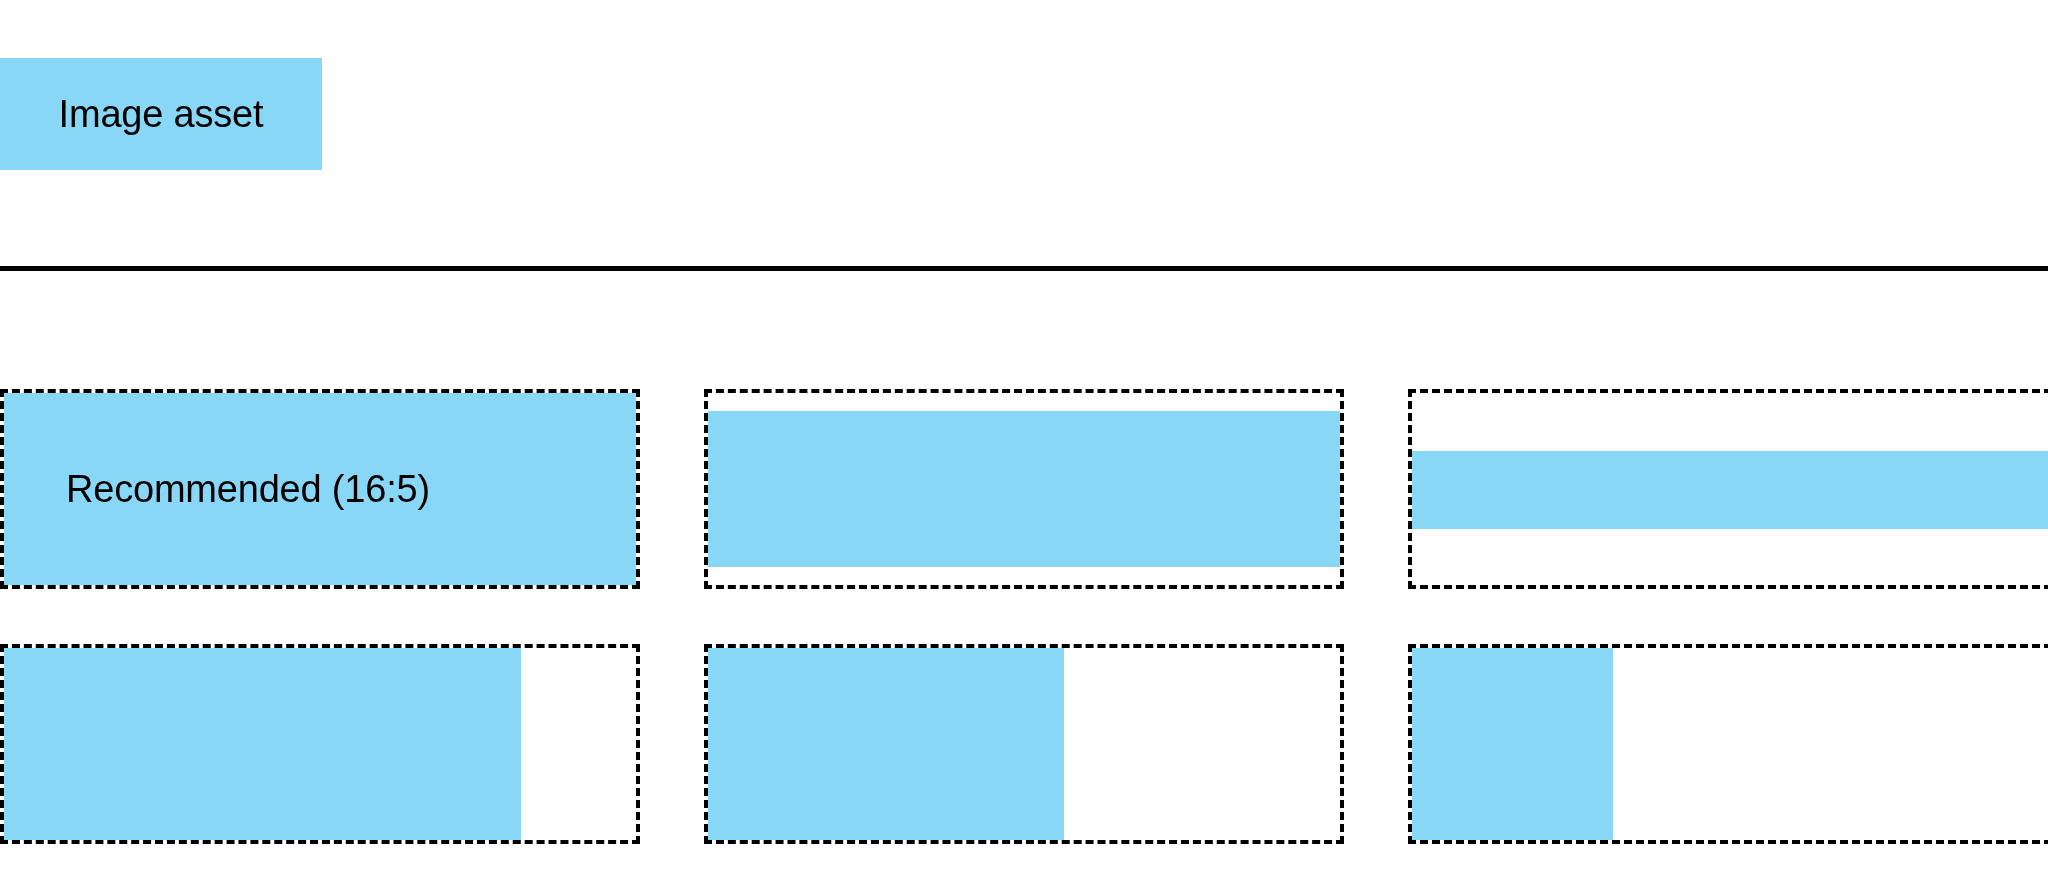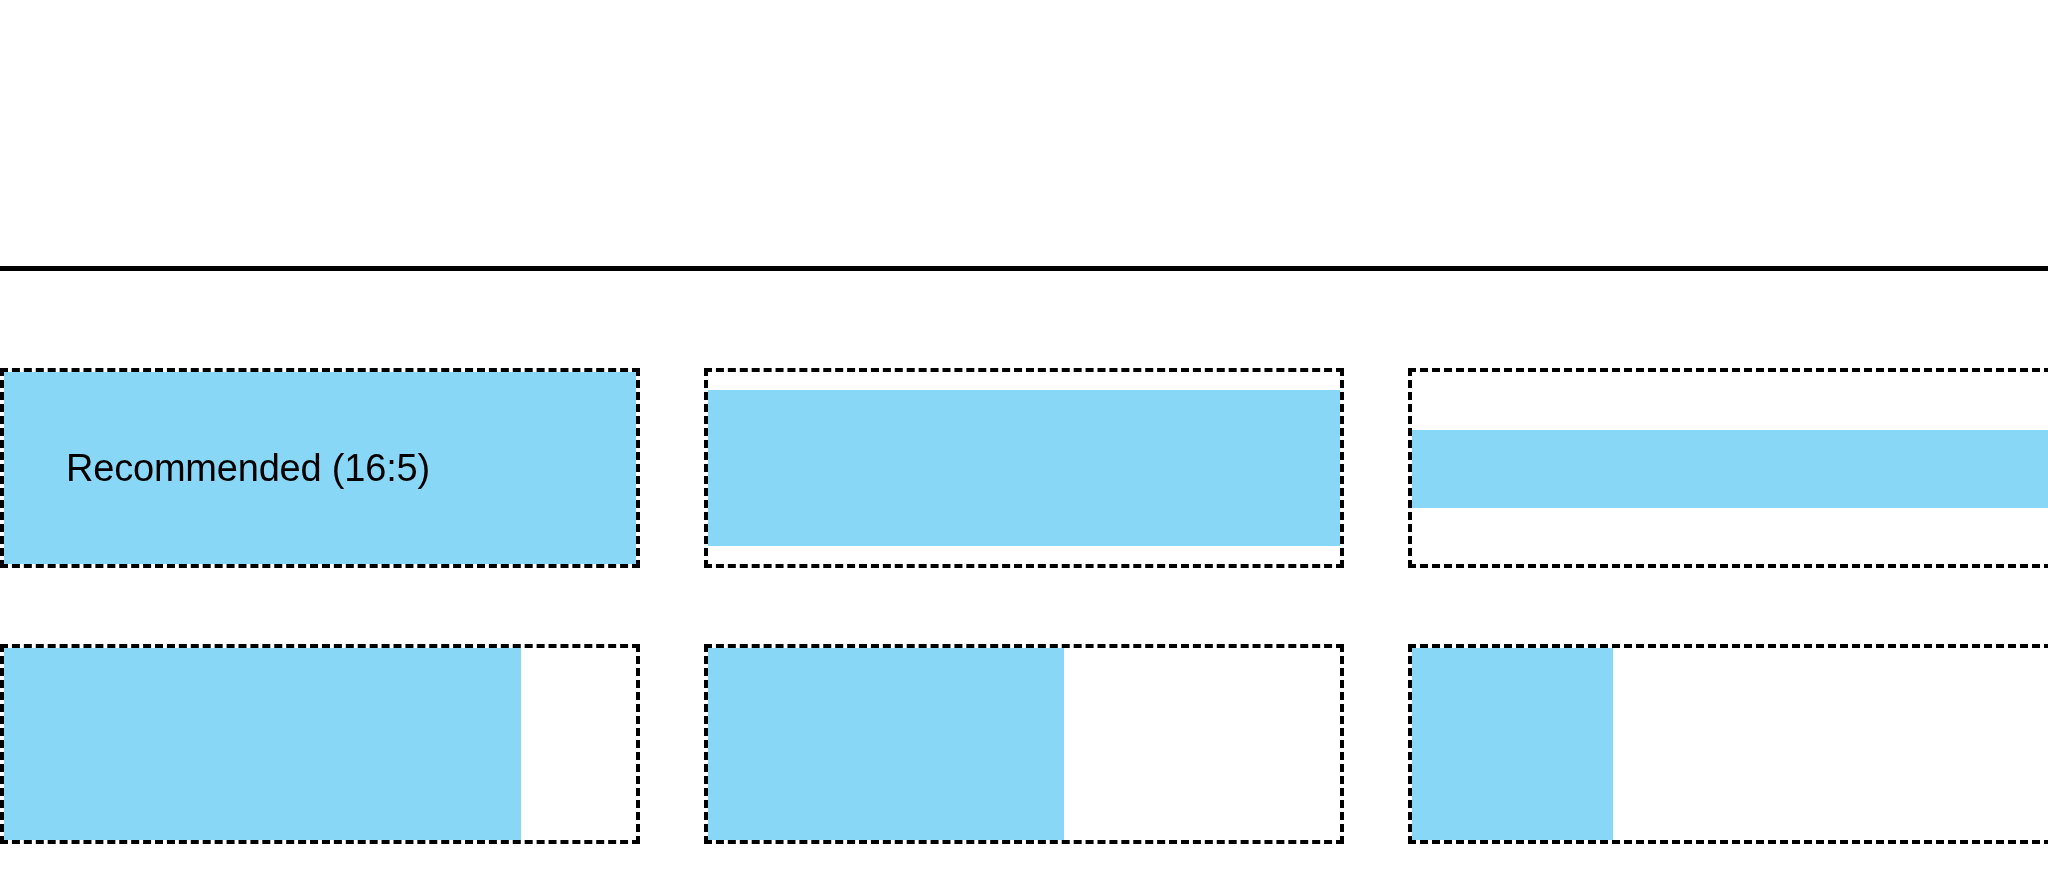--- a/index.html
+++ b/index.html
@@ -108,35 +108,38 @@
     transform: translateY(-50%);
     font-size: 38px;
     color: #000000;
     line-height: 1;
     letter-spacing: -0.2px;
     white-space: nowrap;
     z-index: 2;
   }
 
   
-  .r1 { top: 100px; height: 200px; }
+  .r1 { top: 121px; height: 200px; }
   .c1 { left: 0px;    width: 640px; }
   .c2 { left: 704px;  width: 640px; }
   .c3 { left: 1408px; width: 644px; }
 
   
   .r2 { top: 376px; height: 200px; }
 </style>
 </head>
 <body>
 
 <div id="stage">
 
   <div class="header-band">
 
+    <div class="asset-chip">
+      <span class="asset-chip-label">Image asset</span>
+    </div>
 
 
   </div>
 
   <div class="divider"></div>
 
   <div class="grid">
 
     <div class="slot r1 c1">
       <div class="fill" style="left:-4px; top:-4px; width:640px; height:200px;"></div>

